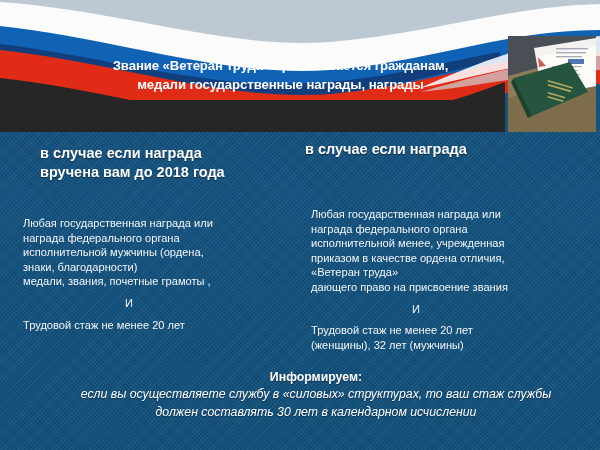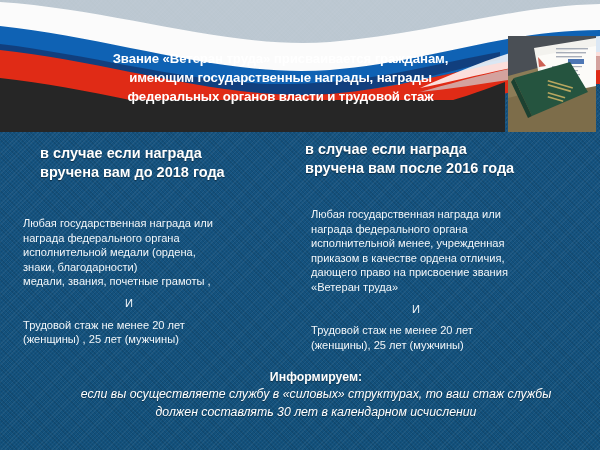--- a/index.html
+++ b/index.html
@@ -40,21 +40,21 @@
     left: 0;
     top: 0;
     width: 600px;
     height: 140px;
   }
 
   
   #banner-text {
     position: absolute;
     left: 0;
-    top: 49px;
+    top: 56px;
     width: 505px;
     text-align: center;
     color: #ffffff;
     font-weight: bold;
     font-size: 13.2px;
     line-height: 19px;
     letter-spacing: -0.1px;
     padding-left: 56px;
     box-sizing: border-box;
     z-index: 6;
@@ -156,22 +156,21 @@
 
     <path d="M600,36 C530,40 470,66 420,88 C470,78 540,58 600,56 Z" fill="#ffffff" opacity="0.85"></path>
     <path d="M600,56 C540,58 470,78 420,92 C480,86 545,72 600,70 Z" fill="#cfd5d9" opacity="0.7"></path>
 
     <path d="M0,78 C115,90 225,130 330,122 C420,115 470,95 505,82 L505,132 L0,132 Z" fill="#262626"></path>
     <rect x="0" y="100" width="505" height="32" fill="#262626"></rect>
   </svg>
 
   <div id="banner-text">
     <span class="bline">Звание «Ветеран труда» присваивается гражданам,</span>
-    <span class="bline">имеющим государственные награды, награды</span>
-    <span class="bline">федеральных органов власти и трудовой стаж</span>
+    <span class="bline">медали государственные награды, награды</span>
   </div>
 
   <svg id="photo" viewBox="0 0 88 96" preserveAspectRatio="none">
     <rect x="0" y="0" width="88" height="96" fill="#4a4f55"></rect>
 
     <path d="M0,40 L88,16 L88,96 L0,96 Z" fill="#8c7c57"></path>
     <path d="M0,62 L88,40 L88,96 L0,96 Z" fill="#7d6d4a"></path>
 
     <path d="M26,12 L88,2 L88,44 L34,56 Z" fill="#f3f2ee"></path>
     <path d="M30,20 L88,10 L88,50 L38,60 Z" fill="#fcfbf8"></path>
@@ -198,44 +197,42 @@
     </g>
   </svg>
 
   <div class="col-head" id="head-left">
     <span class="hline">в случае если награда</span>
     <span class="hline">вручена вам до 2018 года</span>
   </div>
 
   <div class="col-head" id="head-right">
     <span class="hline">в случае если награда</span>
-    <span class="hline">вручена вам после 2016 года</span>
   </div>
 
   <div class="col-body" id="body-left">
     <span class="tline">Любая государственная  награда или</span>
     <span class="tline">награда федерального органа</span>
-    <span class="tline">исполнительной медали (ордена,</span>
+    <span class="tline">исполнительной мужчины (ордена,</span>
     <span class="tline">знаки, благодарности)</span>
     <span class="tline">медали, звания, почетные  грамоты ,</span>
     <span class="conj">И</span>
     <span class="tline">Трудовой  стаж не менее  20 лет</span>
-    <span class="tline">(женщины)  , 25 лет (мужчины)</span>
   </div>
 
   <div class="col-body" id="body-right">
     <span class="tline">Любая государственная  награда или</span>
     <span class="tline">награда федерального органа</span>
     <span class="tline">исполнительной менее, учрежденная</span>
     <span class="tline">приказом в качестве  ордена отличия,</span>
+    <span class="tline">«Ветеран труда»</span>
     <span class="tline">дающего  право на присвоение  звания</span>
-    <span class="tline">«Ветеран труда»</span>
     <span class="conj">И</span>
     <span class="tline">Трудовой  стаж не менее 20 лет</span>
-    <span class="tline">(женщины),  25 лет (мужчины)</span>
+    <span class="tline">(женщины),  32 лет (мужчины)</span>
   </div>
 
   <div id="footer">
     <span class="f-title">Информируем:</span>
     <span class="f-line">если вы осуществляете службу в «силовых»  структурах, то ваш стаж службы</span>
     <span class="f-line">должен  составлять 30 лет в календарном  исчислении</span>
   </div>
 
 </div>
 

